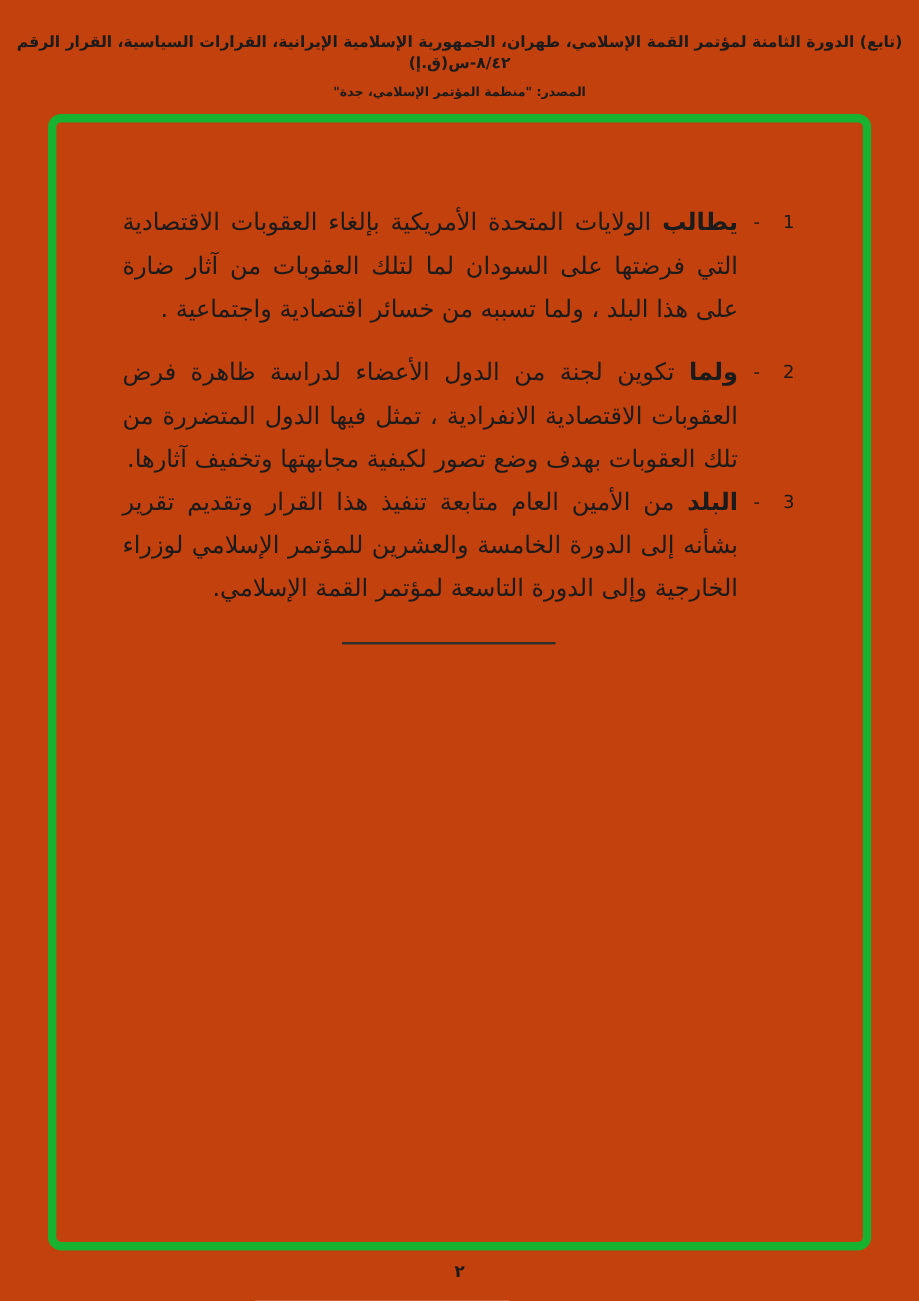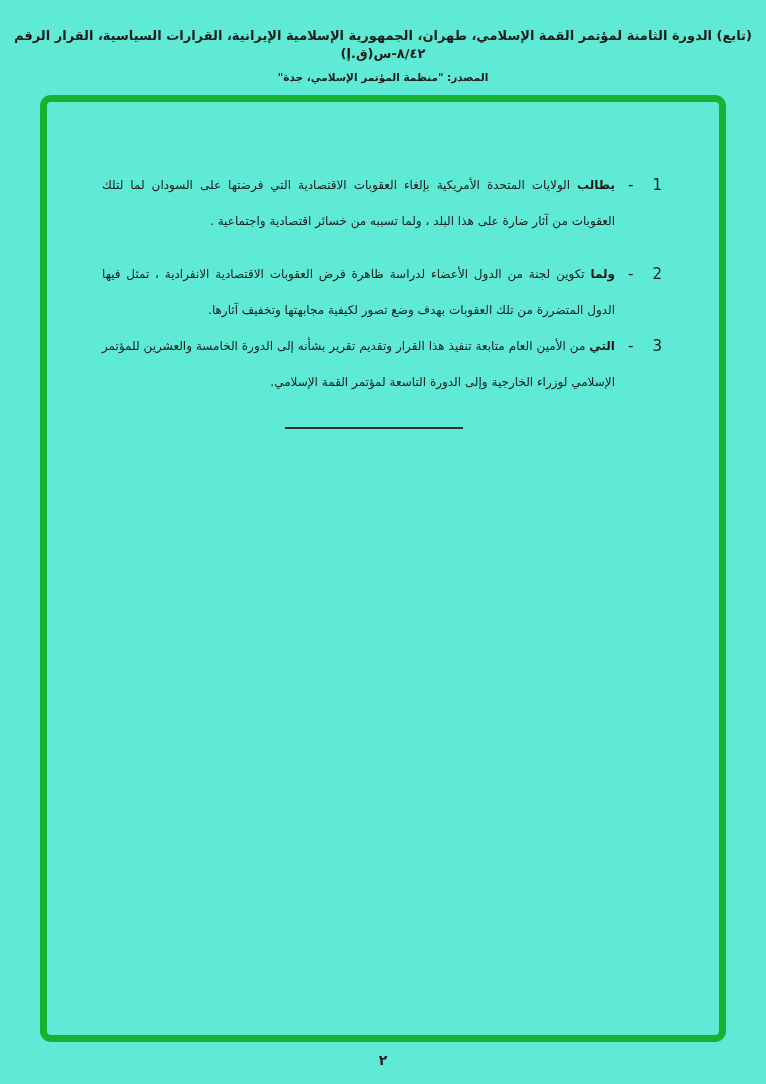--- a/index.html
+++ b/index.html
@@ -10,21 +10,21 @@
   html,body{background:#ffffff;}
   body{
     width:766px;height:1084px;
     font-family:"DejaVu Sans",sans-serif;
     color:var(--ink);
     position:relative;
     overflow:hidden;
   }
   .page{
     position:absolute;inset:0;
-    background:#5eead4;
+    background:#c2410c;
   }
   
   .doc-header{
     position:absolute;top:27px;left:0;right:0;
     text-align:center;direction:rtl;
   }
   .doc-header .h1{
     font-size:13px;font-weight:700;line-height:1.4;
     letter-spacing:0;
   }
@@ -49,21 +49,21 @@
     align-items:flex-start;
   }
   .clause .marker{
     flex:0 0 34px;
     display:flex;justify-content:space-between;
     font-size:15px;line-height:36px;
     margin-left:13px;
   }
   .clause .text{
     flex:1;
-    font-size:12px;line-height:36px;
+    font-size:20px;line-height:36px;
     text-align:justify;
     text-justify:inter-word;
   }
   .clause .lead{font-weight:700;}
   .clause.c1{margin-bottom:17px;}
   .clause.c2{margin-bottom:0;}
   .divider{
     width:178px;height:2px;background:#2e2e2e;
     margin:27px auto 0 auto;
     position:relative;left:-8px;
@@ -110,21 +110,21 @@
         <span>تكوين لجنة من الدول الأعضاء لدراسة ظاهرة فرض العقوبات الاقتصادية الانفرادية ، تمثل فيها الدول المتضررة من تلك العقوبات بهدف وضع تصور لكيفية مجابهتها وتخفيف آثارها.</span>
       </p>
     </div>
 
     <div class="clause c3">
       <div class="marker">
         <span class="num">3</span>
         <span class="dash">-</span>
       </div>
       <p class="text">
-        <b class="lead">التي</b>
+        <b class="lead">البلد</b>
         <span>من الأمين العام متابعة تنفيذ هذا القرار وتقديم تقرير بشأنه إلى الدورة الخامسة والعشرين للمؤتمر الإسلامي لوزراء الخارجية وإلى الدورة التاسعة لمؤتمر القمة الإسلامي.</span>
       </p>
     </div>
 
     <div class="divider"></div>
 
   </main>
 
   <footer class="page-number">٢</footer>
 

